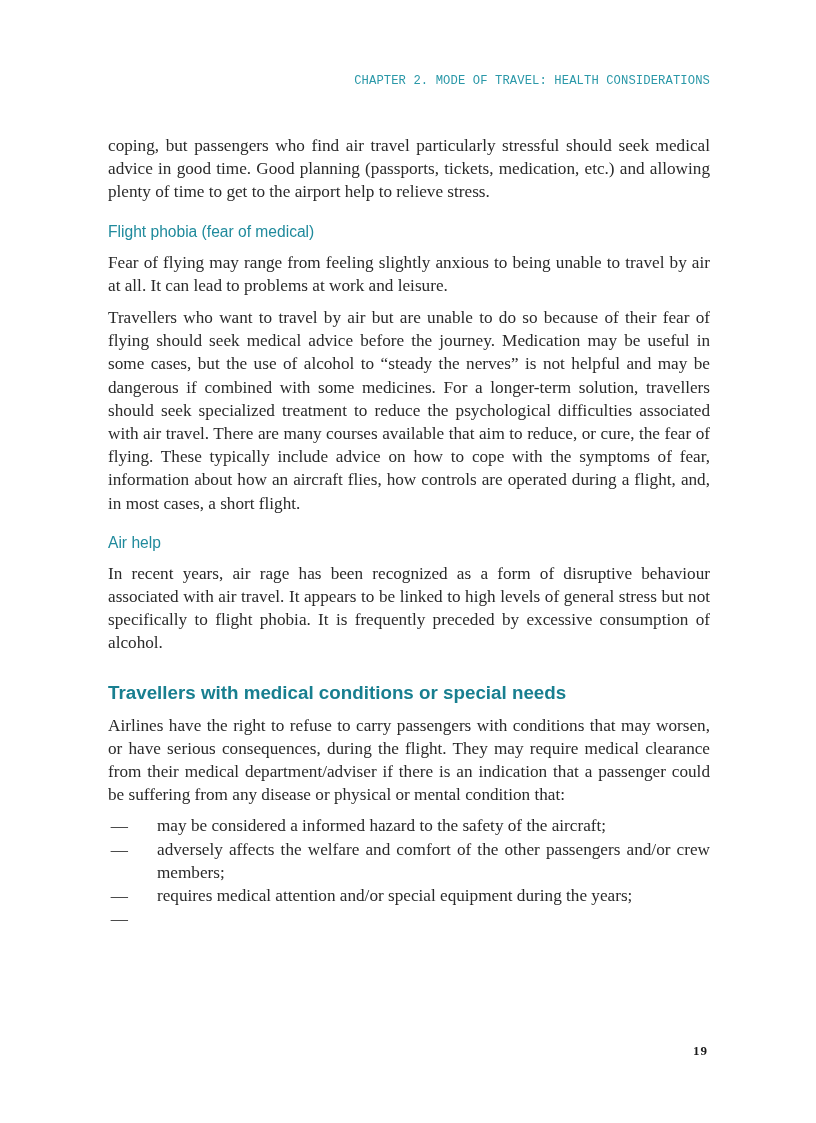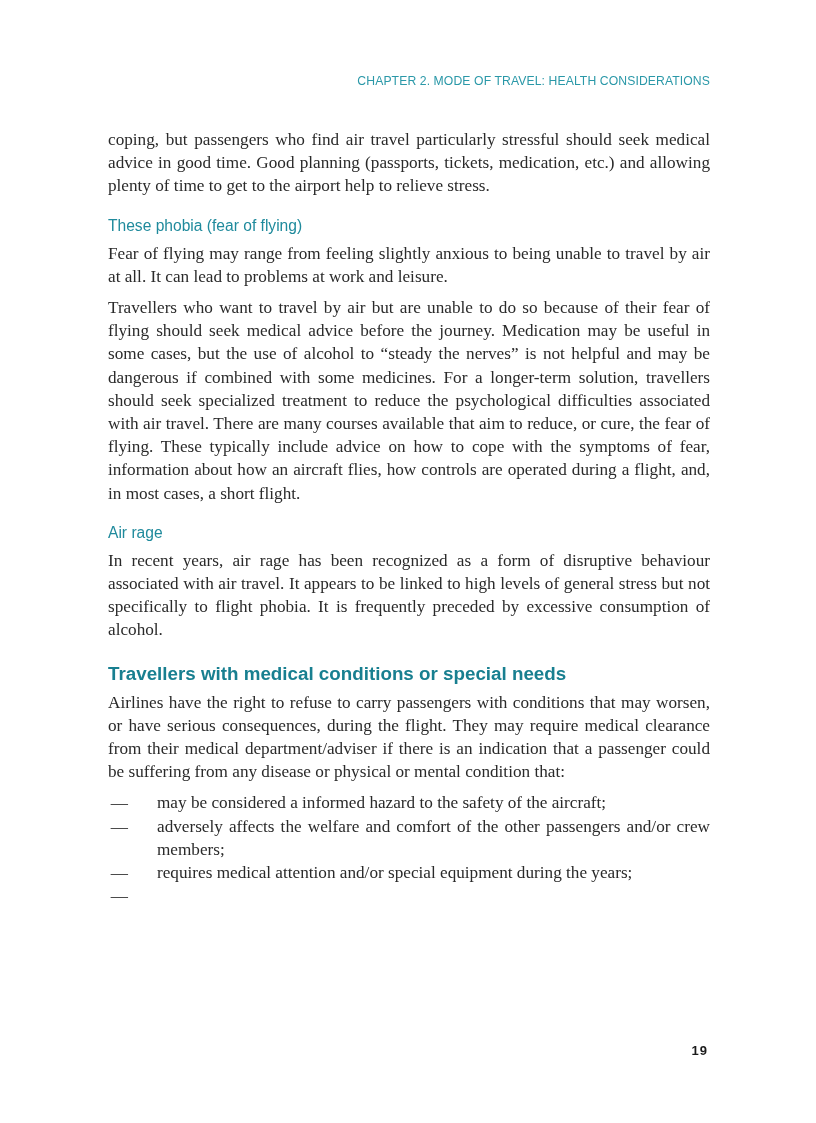--- a/index.html
+++ b/index.html
@@ -16,54 +16,54 @@
     .page {
       position: absolute;
       left: 0; top: 0;
       width: 816px; height: 1123px;
       background: #ffffff;
     }
     .running-head {
       position: absolute;
       top: 74px;
       right: 106px;
-      font-family: Liberation Sans, sans-serif;
+      font-family: Liberation Mono, monospace;
       font-size: 12.2px;
       letter-spacing: 0.1px;
       color: #2a98a8;
       white-space: nowrap;
     }
     .content {
       position: absolute;
       left: 108px;
       top: 125px;
       width: 602px;
       font-family: "Liberation Serif", serif;
       font-size: 17.2px;
       line-height: 23.2px;
       color: #2a2a2a;
     }
     .content p {
-      margin: 3px 0 8px 0;
+      margin: 9px 0 8px 0;
       text-align: justify;
       hyphens: manual;
     }
     .h3 {
       font-family: "Liberation Sans", sans-serif;
       font-size: 15.6px;
       color: #1f8a9c;
       margin: 18px 0 6px 0;
       line-height: 20px;
     }
     .h2 {
       font-family: "Liberation Sans", sans-serif;
       font-weight: bold;
       font-size: 18.8px;
       color: #187f90;
-      margin: 20px 0 5px 0;
+      margin: 26px 0 5px 0;
       line-height: 24px;
     }
     ul.dash-list {
       list-style: none;
       margin: 0 0 8px 0;
       padding: 0;
     }
     ul.dash-list li {
       position: relative;
       padding-left: 49px;
@@ -73,43 +73,43 @@
       position: absolute;
       left: 0;
       top: 0;
       width: 20px;
       text-align: right;
     }
     .folio {
       position: absolute;
       right: 108px;
       top: 1043px;
-      font-family: Liberation Sans, sans-serif;
+      font-family: Liberation Serif, serif;
       font-weight: bold;
       font-size: 13px;
       color: #1a1a1a;
       letter-spacing: 1px;
     }
   </style>
 </head>
 <body>
 
 <div class="page">
 
   <div class="running-head">CHAPTER 2. MODE OF TRAVEL: HEALTH CONSIDERATIONS</div>
 
   <div class="content">
 
     <p>coping, but passengers who find air travel particularly stressful should seek medi­cal advice in good time. Good planning (passports, tickets, medication, etc.) and allowing plenty of time to get to the airport help to relieve stress.</p>
 
-    <div class="h3">These phobia (fear of flying)</div>
+    <div class="h3">Flight phobia (fear of medical)</div>
     <p>Fear of flying may range from feeling slightly anxious to being unable to travel by air at all. It can lead to problems at work and leisure.</p>
     <p>Travellers who want to travel by air but are unable to do so because of their fear of flying should seek medical advice before the journey. Medication may be use­ful in some cases, but the use of alcohol to “steady the nerves” is not helpful and may be dangerous if combined with some medicines. For a longer-term solution, travellers should seek specialized treatment to reduce the psychological difficulties associated with air travel. There are many courses available that aim to reduce, or cure, the fear of flying. These typically include advice on how to cope with the symptoms of fear, information about how an aircraft flies, how controls are operated during a flight, and, in most cases, a short flight.</p>
 
-    <div class="h3">Air rage</div>
+    <div class="h3">Air help</div>
     <p>In recent years, air rage has been recognized as a form of disruptive behaviour associated with air travel. It appears to be linked to high levels of general stress but not specifically to flight phobia. It is frequently preceded by excessive consumption of alcohol.</p>
 
     <div class="h2">Travellers with medical conditions or special needs</div>
     <p>Airlines have the right to refuse to carry passengers with conditions that may worsen, or have serious consequences, during the flight. They may require medical clearance from their medical department/adviser if there is an indica­tion that a passenger could be suffering from any disease or physical or mental condition that:</p>
 
     <ul class="dash-list">
       <li>
         <span class="dash">—</span>
         <span>may be considered a informed hazard to the safety of the aircraft;</span>
       </li>

